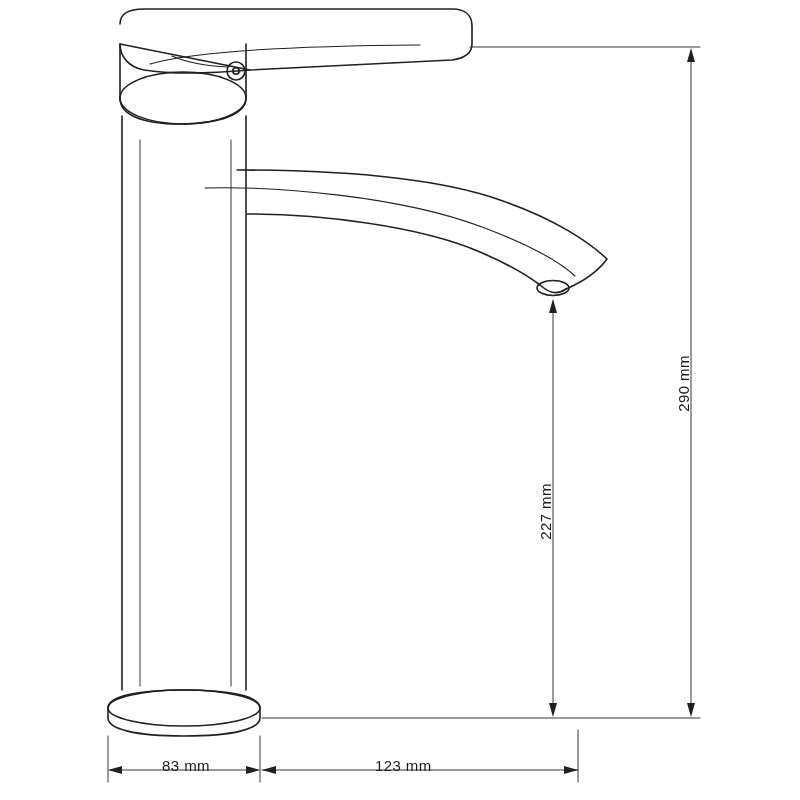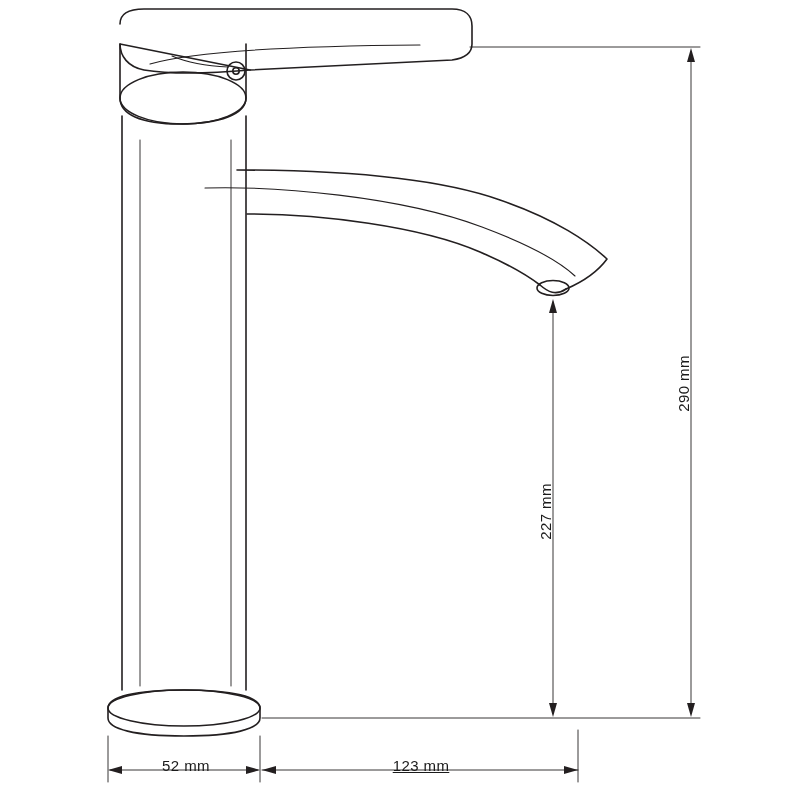--- a/index.html
+++ b/index.html
@@ -134,17 +134,17 @@
         <polygon points="262,770 276,766 276,774"></polygon>
         <polygon points="578,770 564,766 564,774"></polygon>
       </g>
     </g>
   </svg>
 
   <div class="dim-label rot" style="left: 648px; top: 375px; width: 70px; text-align: center;">290 mm</div>
 
   <div class="dim-label rot" style="left: 510px; top: 503px; width: 70px; text-align: center;">227 mm</div>
 
-  <div class="dim-label" style="left: 141px; top: 757px; width: 90px; text-align: center;">52 mm</div>
+  <div class="dim-label" style="left: 141px; top: 757px; width: 90px; text-align: center;">83 mm</div>
 
-  <div class="dim-label" style="left: 375px; top: 757px; width: 92px; text-align: center; text-decoration: underline;">123 mm</div>
+  <div class="dim-label" style="left: 375px; top: 757px; width: 92px; text-align: left;">123 mm</div>
 
 </div>
 
 </body></html>

